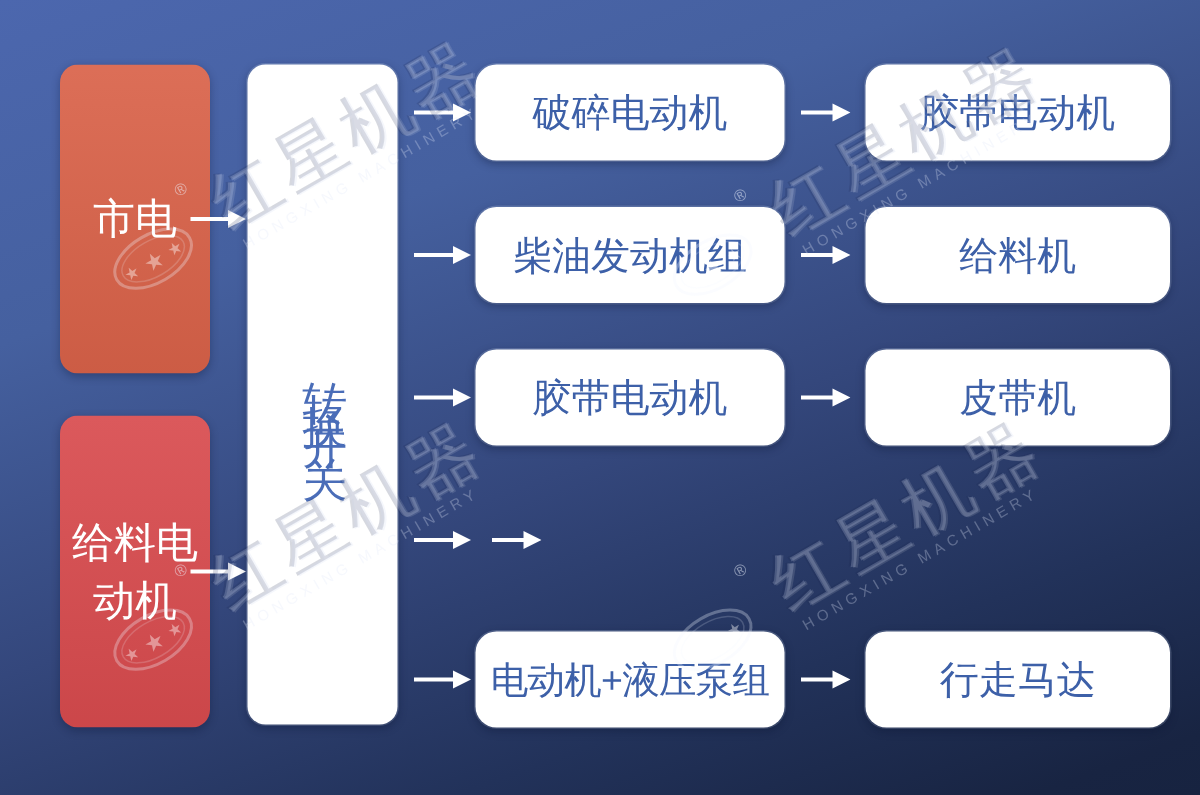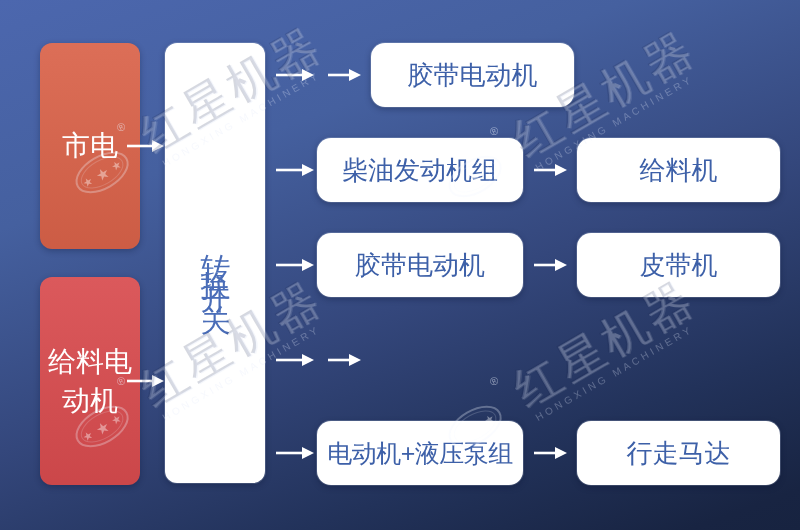--- a/index.html
+++ b/index.html
@@ -97,20 +97,23 @@
     <div class="switch-label">转换开关</div>
   </div>
 
   <div class="flow-row r1">
     <div class="arrow-slot1">
         <svg class="arrow" width="40" height="16" viewBox="0 0 40 16">
           <line x1="2" y1="8" x2="29" y2="8"></line>
           <path d="M28 2 L40 8 L28 14 Z"></path>
         </svg>
       </div>
+    <div class="wbox motor-box">
+        <span>破碎电动机</span>
+      </div>
     <div class="arrow-slot2">
         <svg class="arrow" width="34" height="16" viewBox="0 0 34 16">
           <line x1="1" y1="8" x2="23" y2="8"></line>
           <path d="M22 2 L34 8 L22 14 Z"></path>
         </svg>
       </div>
     <div class="wbox output-box">
         <span>胶带电动机</span>
       </div>
   </div>

